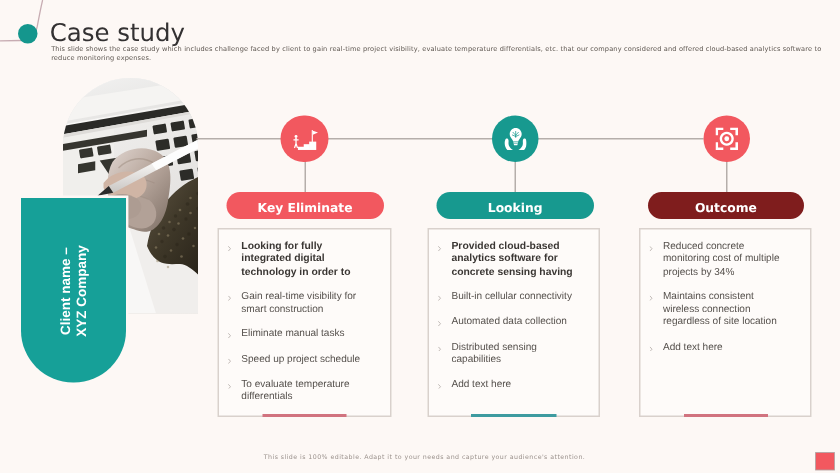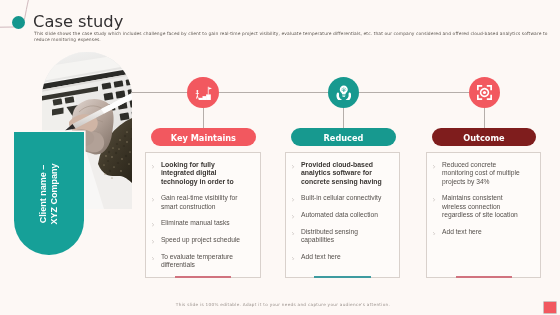--- a/index.html
+++ b/index.html
@@ -226,21 +226,21 @@
         <rect x="43" y="120" width="40" height="20"></rect>
         <rect x="79" y="104" width="38" height="36"></rect>
         <rect x="113" y="88" width="44" height="52"></rect>
 
         <rect x="129" y="16" width="7" height="74"></rect>
 
         <path d="M136 20 L168 31 L136 45 Z"></path>
       </g>
     </svg>
   </div>
-  <div class="pill" style="left:150.8px;width:105.2px;background:#F2585F">Key Maintains</div>
+  <div class="pill" style="left:150.8px;width:105.2px;background:#F2585F">Key Eliminate</div>
   <div class="card" style="left:145.3px;width:115.4px"></div>
   <div class="bullets" style="left:145.3px;width:115.4px">
     <div class="bi first">
       <span class="chev"><svg width="2.2" height="3.6" viewBox="0 0 11 18">
             <path d="M2 2 L8.4 9 L2 16" fill="none" stroke="#a8a09b" stroke-width="2.4" stroke-linecap="round" stroke-linejoin="round"></path>
           </svg></span>
       <span class="btxt">Looking for fully integrated digital technology in order to</span>
     </div>
     <div class="bi">
       <span class="chev"><svg width="2.2" height="3.6" viewBox="0 0 11 18">
@@ -286,21 +286,21 @@
 
         <rect x="62" y="98" width="32" height="8" rx="3"></rect>
         <rect x="65" y="110" width="26" height="8" rx="3"></rect>
 
         <path d="M22 150 C6 134 0 104 8 84 c5-14 20-13 22 1 2 12-3 23 3 36 6 13 16 21 27 29 z"></path>
 
         <path d="M134 150 C150 134 156 104 148 84 c-5-14-20-13-22 1 -2 12 3 23-3 36 -6 13-16 21-27 29 z"></path>
       </g>
     </svg>
   </div>
-  <div class="pill" style="left:291.3px;width:104.3px;background:#17998F">Reduced</div>
+  <div class="pill" style="left:291.3px;width:104.3px;background:#17998F">Looking</div>
   <div class="card" style="left:285.4px;width:115px"></div>
   <div class="bullets" style="left:285.4px;width:115px">
     <div class="bi first">
       <span class="chev"><svg width="2.2" height="3.6" viewBox="0 0 11 18">
             <path d="M2 2 L8.4 9 L2 16" fill="none" stroke="#a8a09b" stroke-width="2.4" stroke-linecap="round" stroke-linejoin="round"></path>
           </svg></span>
       <span class="btxt">Provided cloud-based analytics software for concrete sensing having</span>
     </div>
     <div class="bi">
       <span class="chev"><svg width="2.2" height="3.6" viewBox="0 0 11 18">

